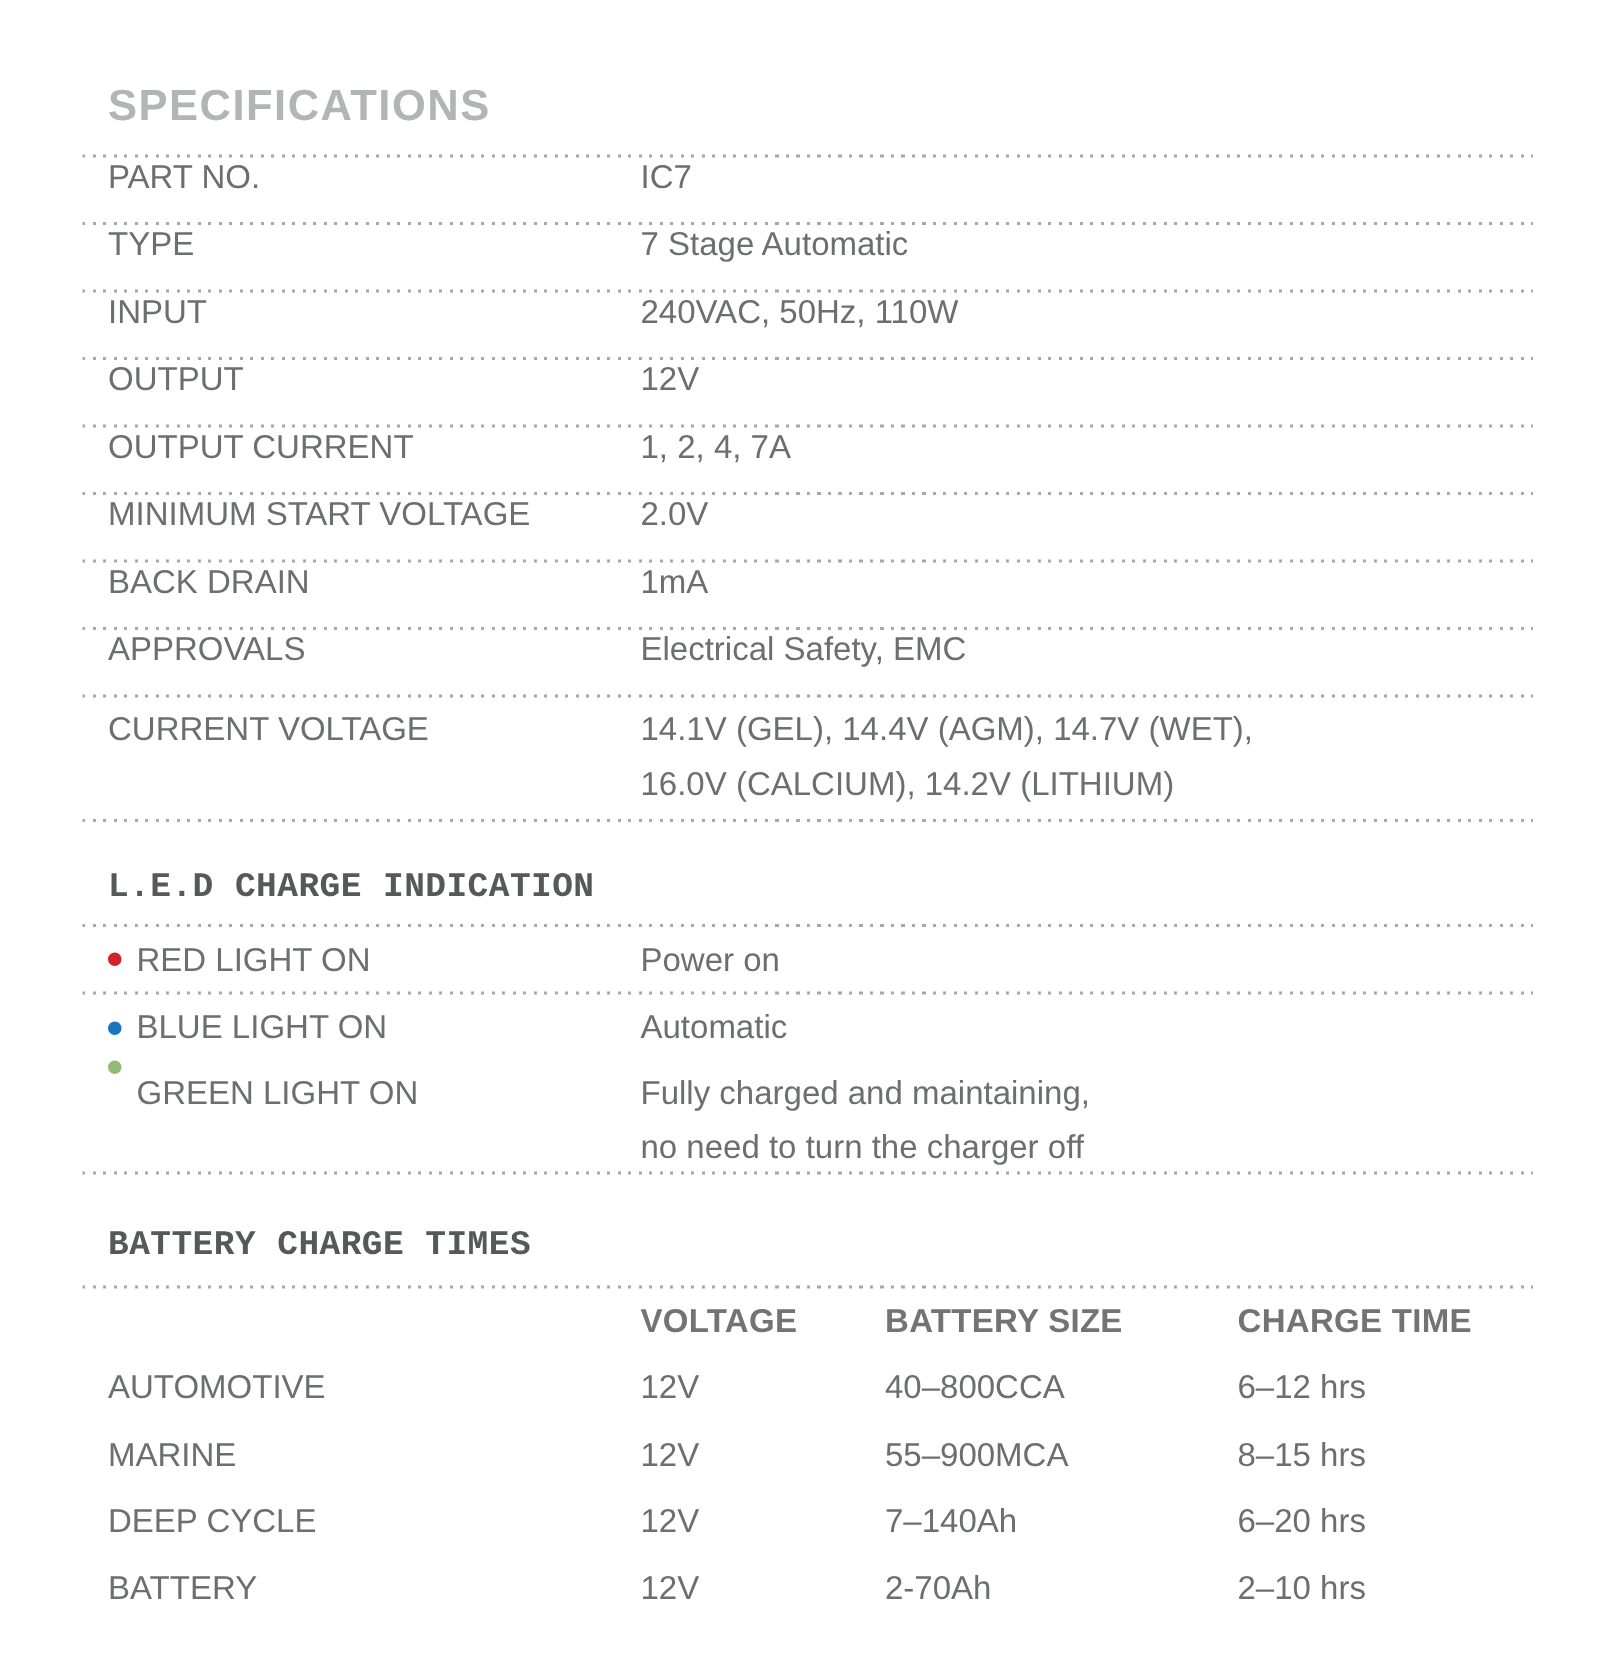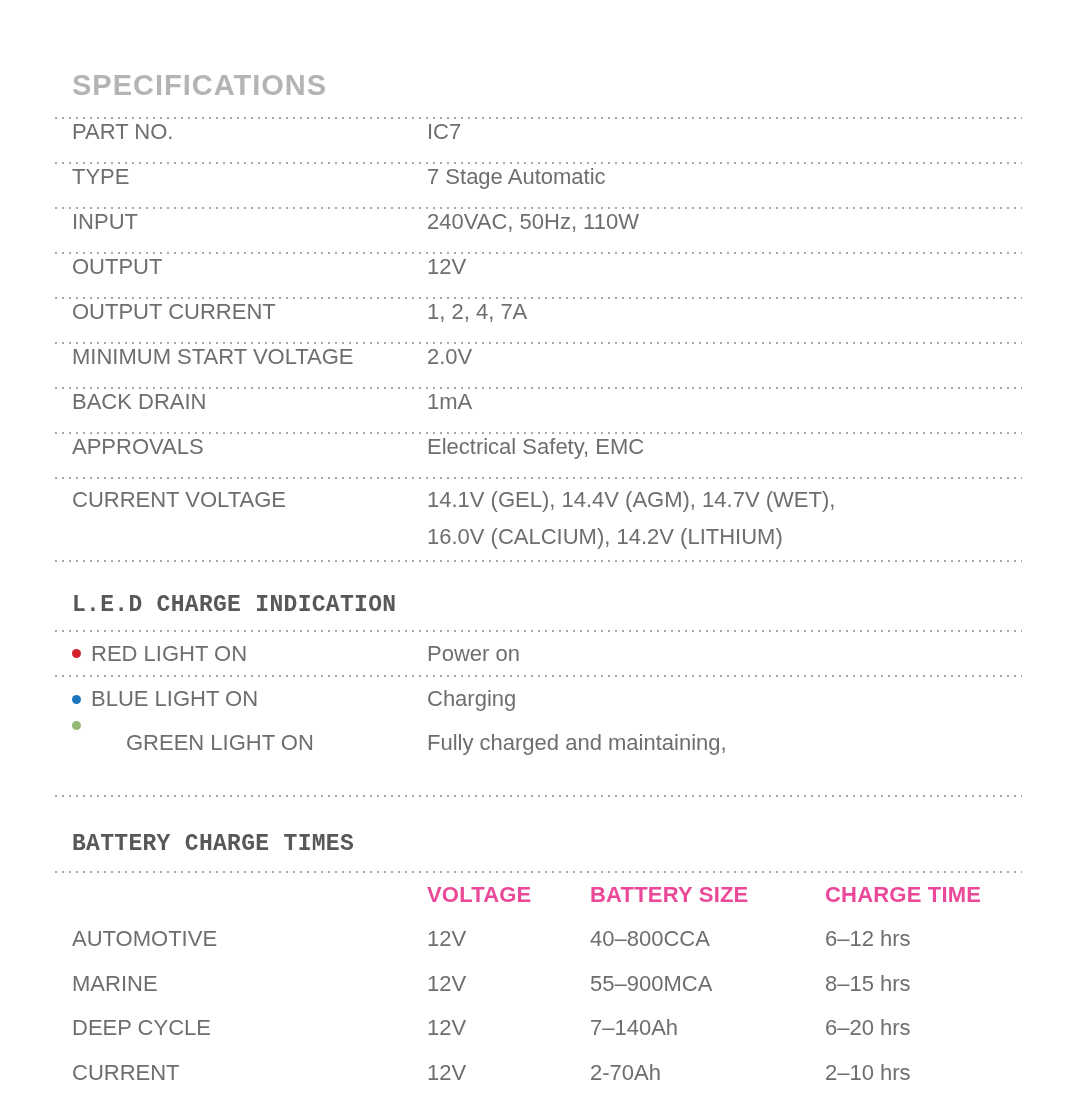--- a/index.html
+++ b/index.html
@@ -8,21 +8,21 @@
     background: #ffffff;
     width: 1080px;
     height: 1102px;
     font-family: "Liberation Sans", "DejaVu Sans", sans-serif;
     color: #6d6e71;
     -webkit-font-smoothing: antialiased;
   }
   .container {
     margin-left: 55px;
     width: 967px;
-    padding-top: 68px;
+    padding-top: 54px;
     box-sizing: border-box;
   }
   h1.page-title {
     margin: 0 0 15px 17px;
     font-size: 29px;
     line-height: 34px;
     font-weight: bold;
     letter-spacing: 1px;
   }
   .dots {
@@ -69,42 +69,42 @@
     padding-top: 4px;
   }
   .led-row.tall .led-label { line-height: 36px; }
   .led-row.tall .cell-line { line-height: 36px; }
   .led-label {
     width: 355px;
     flex: none;
     display: flex;
     align-items: center;
   }
-  .led-row.tall .led-label { align-items: baseline; gap: 35px; }
+  .led-row.tall .led-label { align-items: baseline; }
   .bullet {
     width: 9px;
     height: 9px;
     border-radius: 50%;
     margin-right: 10px;
     flex: none;
     display: inline-block;
   }
   .led-row.tall .bullet { align-self: center; margin-top: -36px; }
   .led-value { flex: 1; }
   .bt-row {
     display: flex;
     align-items: center;
     height: 44.5px;
     padding-left: 17px;
     font-size: 22px;
   }
   .bt-row.bt-header {
     height: 44px;
     font-weight: bold;
-    color: #ec4899;
+    color: #737373;
     letter-spacing: 0.2px;
   }
   .bt-type { width: 355px; flex: none; }
   .bt-voltage { width: 163px; flex: none; }
   .bt-size { width: 235px; flex: none; }
   .bt-time { flex: 1; }
 </style>
 </head>
 <body style="--dots-color: #a6a8aa;">
 
@@ -180,30 +180,31 @@
     </div>
     <div class="led-value">Power on</div>
   </div>
   <div class="dots"></div>
 
   <div class="led-row noborder">
     <div class="led-label">
       <span class="bullet" style="background-color: rgb(27, 117, 187);"></span>
       <span>BLUE LIGHT ON</span>
     </div>
-    <div class="led-value">Charging</div>
+    <div class="led-value">Automatic</div>
   </div>
 
   <div class="led-row tall">
     <div class="led-label">
       <span class="bullet" style="background-color: rgb(149, 186, 119);"></span>
       <span>GREEN LIGHT ON</span>
     </div>
     <div class="led-value">
       <div class="cell-line">Fully charged and maintaining,</div>
+      <div class="cell-line">no need to turn the charger off</div>
     </div>
   </div>
   <div class="dots"></div>
 
   <h2 class="section-title battery">BATTERY CHARGE TIMES</h2>
   <div class="dots"></div>
 
   <div class="bt-row bt-header">
     <div class="bt-type"></div>
     <div class="bt-voltage">VOLTAGE</div>
@@ -226,19 +227,19 @@
   </div>
 
   <div class="bt-row">
     <div class="bt-type">DEEP CYCLE</div>
     <div class="bt-voltage">12V</div>
     <div class="bt-size">7–140Ah</div>
     <div class="bt-time">6–20 hrs</div>
   </div>
 
   <div class="bt-row">
-    <div class="bt-type">CURRENT</div>
+    <div class="bt-type">BATTERY</div>
     <div class="bt-voltage">12V</div>
     <div class="bt-size">2-70Ah</div>
     <div class="bt-time">2–10 hrs</div>
   </div>
 
 </div>
 
 </body></html>

